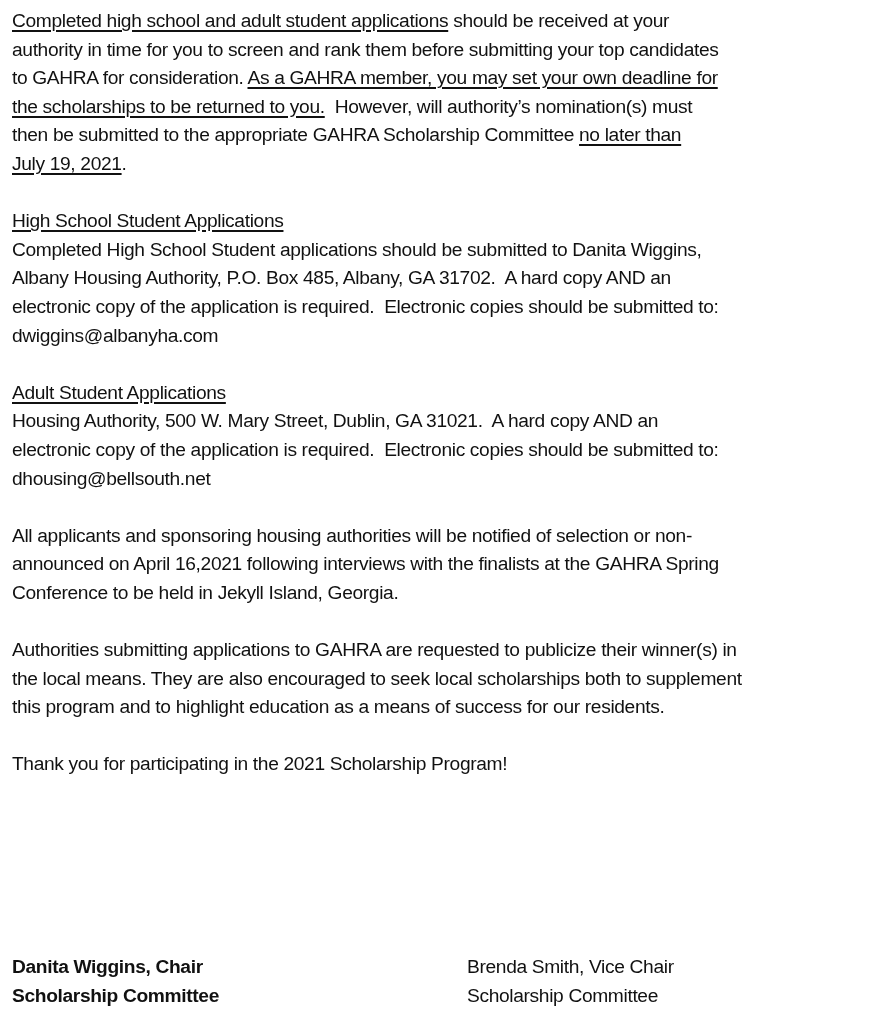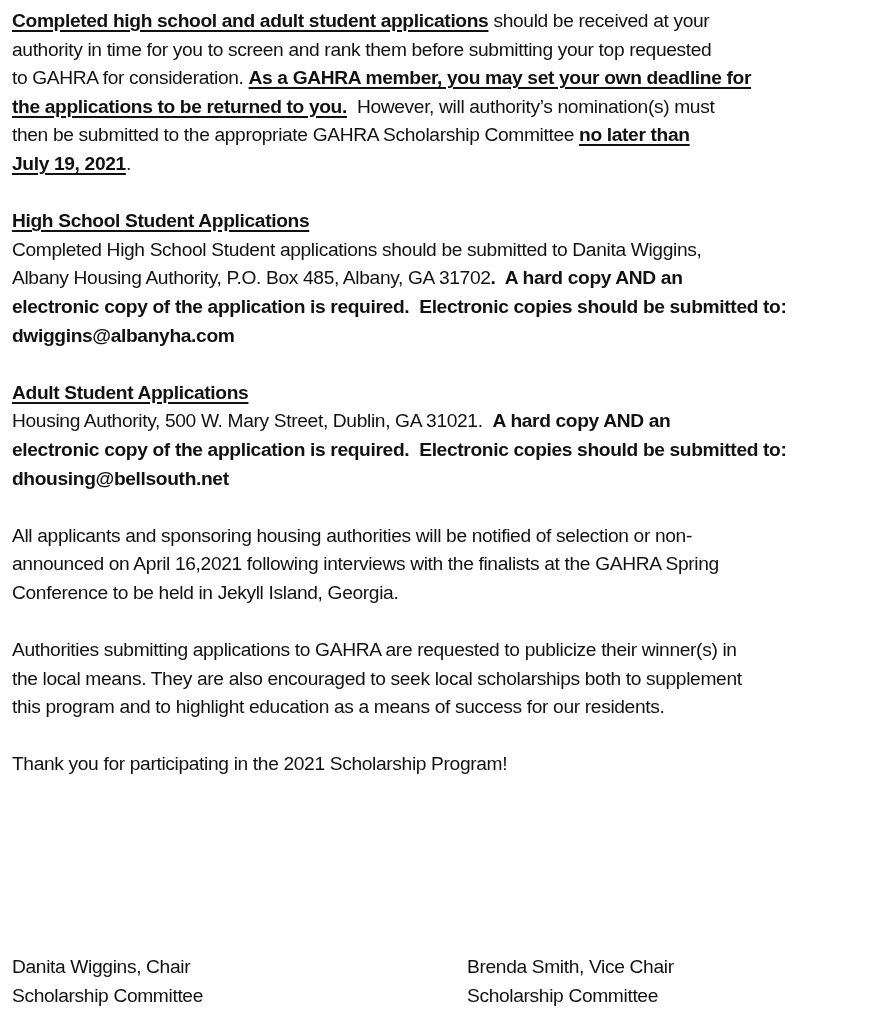--- a/index.html
+++ b/index.html
@@ -11,36 +11,36 @@
     }
     .page { position: absolute; left: 12px; top: 7px; width: 870px; }
     .line {
       font-size: 19.2px;
       line-height: 28.6px;
       height: 28.6px;
       white-space: nowrap;
       letter-spacing: -0.35px;
     }
     .blank { height: 28.6px; }
-    b, .b { font-weight: bold; }
+    b, .b { font-weight: normal; }
     .u { text-decoration: underline; text-decoration-thickness: 2px; text-underline-offset: 3px; }
     .sig { position: absolute; top: 953px; font-size: 19.2px; line-height: 28.6px; letter-spacing: -0.35px; white-space: nowrap; }
-    .sig.left { left: 12px; }
+    .sig.left { left: 12px; font-weight: bold; }
     .sig.right { left: 467px; }
   </style>
 </head>
 <body>
 
 <div class="page">
 
   <div>
     <div class="line"><span class="b u">Completed high school and adult student applications</span><span> should be received at your</span></div>
-    <div class="line">authority in time for you to screen and rank them before submitting your top requested</div>
+    <div class="line">authority in time for you to screen and rank them before submitting your top candidates</div>
     <div class="line"><span>to GAHRA for consideration. </span><span class="b u">As a GAHRA member, you may set your own deadline for</span></div>
-    <div class="line"><span class="b u">the applications to be returned to you.</span><span style="white-space:pre">  However, will authority’s nomination(s) must</span></div>
+    <div class="line"><span class="b u">the scholarships to be returned to you.</span><span style="white-space:pre">  However, will authority’s nomination(s) must</span></div>
     <div class="line"><span style="white-space:pre">then be submitted to the appropriate GAHRA Scholarship Committee </span><span class="b u">no later than</span></div>
     <div class="line"><span class="b u">July 19, 2021</span><span>.</span></div>
   </div>
   <div class="blank"></div>
 
   <div>
     <div class="line b u">High School Student Applications</div>
     <div class="line">Completed High School Student applications should be submitted to Danita Wiggins,</div>
     <div class="line"><span>Albany Housing Authority, P.O. Box 485, Albany, GA 31702</span><span class="b" style="white-space:pre">.  A hard copy AND an</span></div>
     <div class="line b" style="white-space:pre">electronic copy of the application is required.  Electronic copies should be submitted to:</div>

